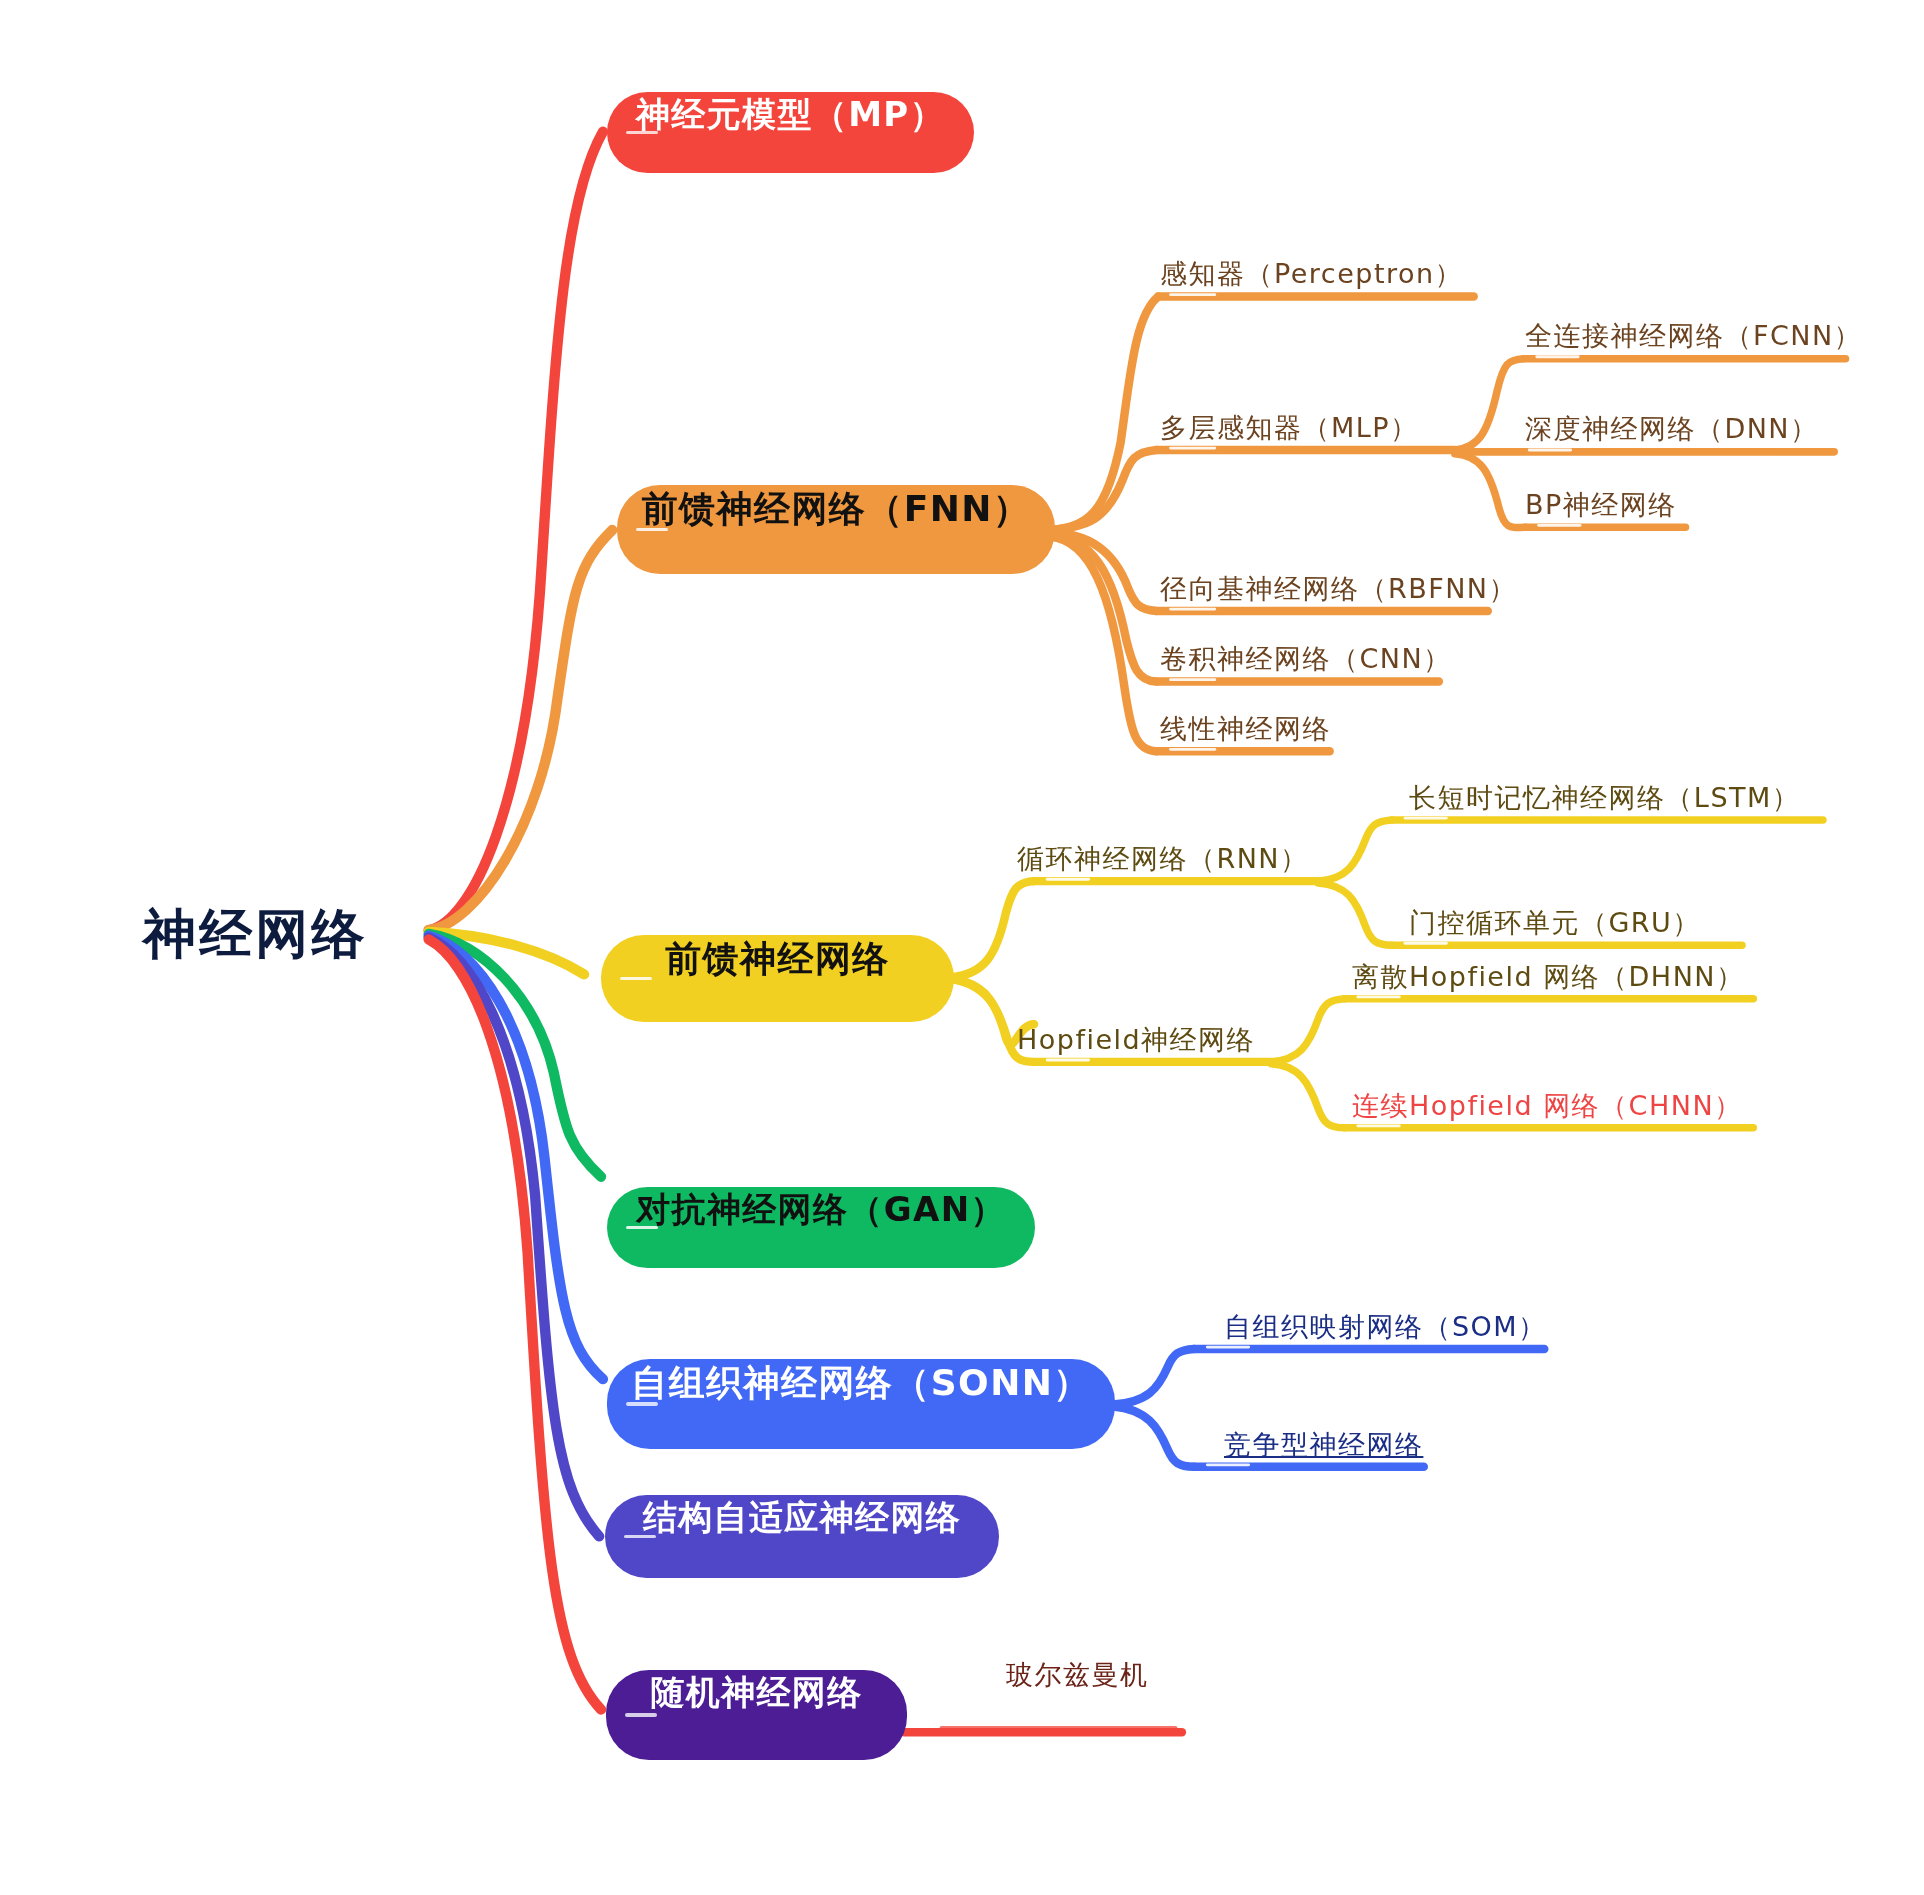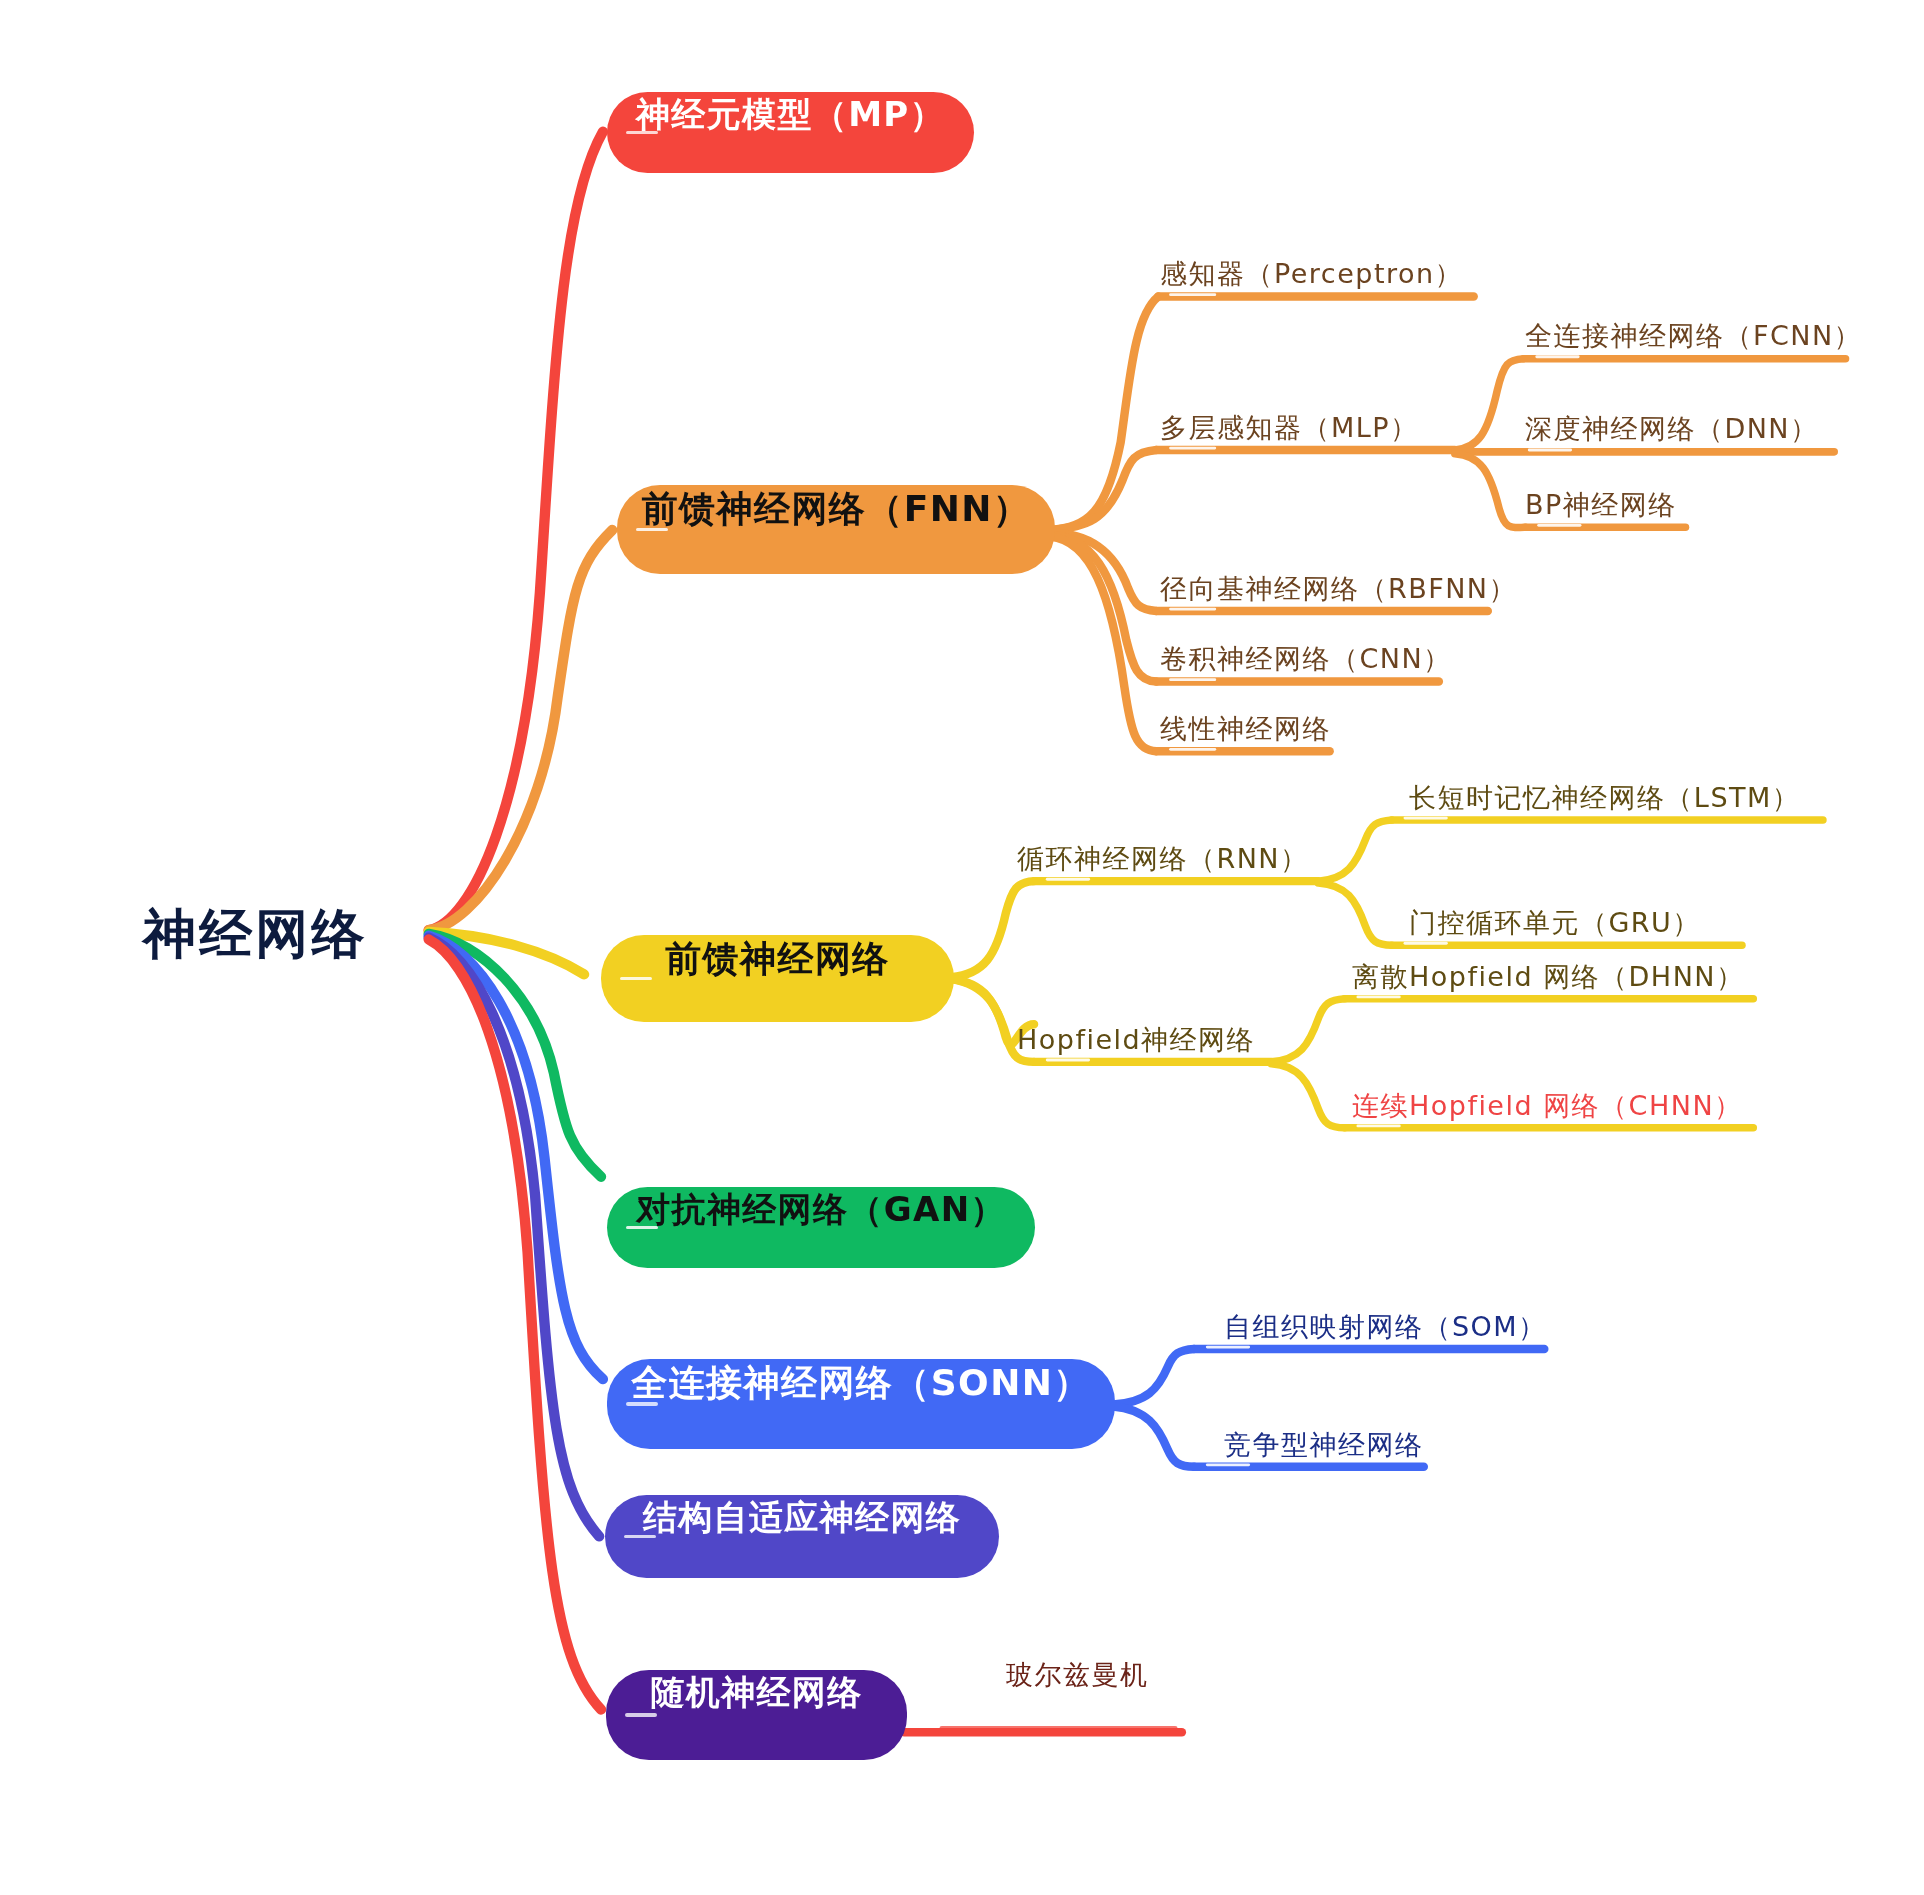--- a/index.html
+++ b/index.html
@@ -167,21 +167,21 @@
     <span class="node-label">前馈神经网络</span>
   </div>
 
   <div class="node" id="node-gan" style="left:607px;top:1139px;width:428px;height:81px;background:#0FB961;color:#111111;font-size:34px;margin-top:48px;">
     <span class="stub stub-dark"></span>
     <span class="node-label">对抗神经网络（GAN）</span>
   </div>
 
   <div class="node" id="node-sonn" style="left:607px;top:1359px;width:508px;height:90px;background:#4169F5;color:#ffffff;font-size:36px;">
     <span class="stub"></span>
-    <span class="node-label">全连接神经网络（SONN）</span>
+    <span class="node-label">自组织神经网络（SONN）</span>
   </div>
 
   <div class="node" id="node-adaptive" style="left:605px;top:1495px;width:394px;height:83px;background:#5047C8;color:#ffffff;font-size:34px;">
     <span class="stub"></span>
     <span class="node-label">结构自适应神经网络</span>
   </div>
 
   <div class="node" id="node-stochastic" style="left:606px;top:1670px;width:301px;height:90px;background:#4c1d95;color:#ffffff;font-size:34px;">
     <span class="stub"></span>
     <span class="node-label">随机神经网络</span>
@@ -210,18 +210,18 @@
   <div class="leaf" style="left:1409px;top:905px;color:#5E4B12;">门控循环单元（GRU）</div>
 
   <div class="sub" style="left:1017px;top:1022px;color:#5E4B12;">Hopfield神经网络</div>
 
   <div class="leaf" style="left:1352px;top:959px;color:#5E4B12;">离散Hopfield 网络（DHNN）</div>
 
   <div class="leaf" style="left:1352px;top:1088px;color:#ef4444;">连续Hopfield 网络（CHNN）</div>
 
   <div class="leaf" style="left:1224px;top:1309px;color:#1B2E86;">自组织映射网络（SOM）</div>
 
-  <div class="leaf" style="left:1224px;top:1427px;color:#1B2E86;">竞争型神经网络</div>
+  <div class="leaf" style="left:1224px;top:1427px;color:#1B2E86;text-decoration:underline;">竞争型神经网络</div>
 
   <div class="leaf" style="left:1006px;top:1657px;color:#6B2318;">玻尔兹曼机</div>
 
 </div>
 
 
 </body></html>

